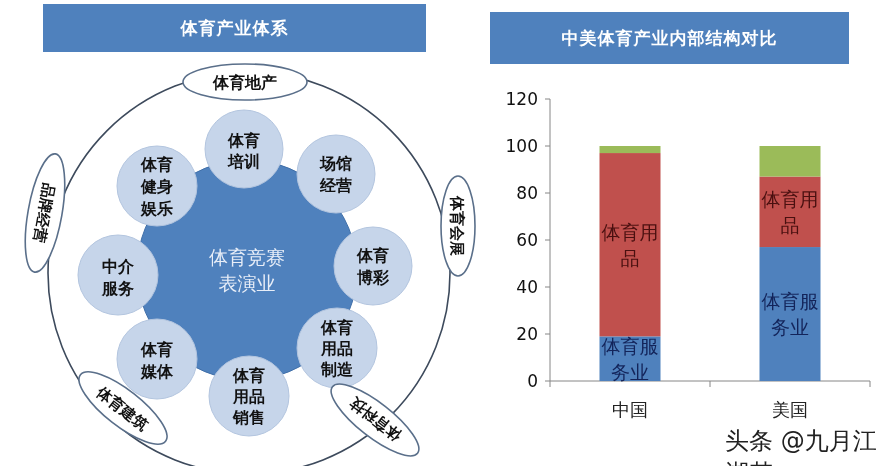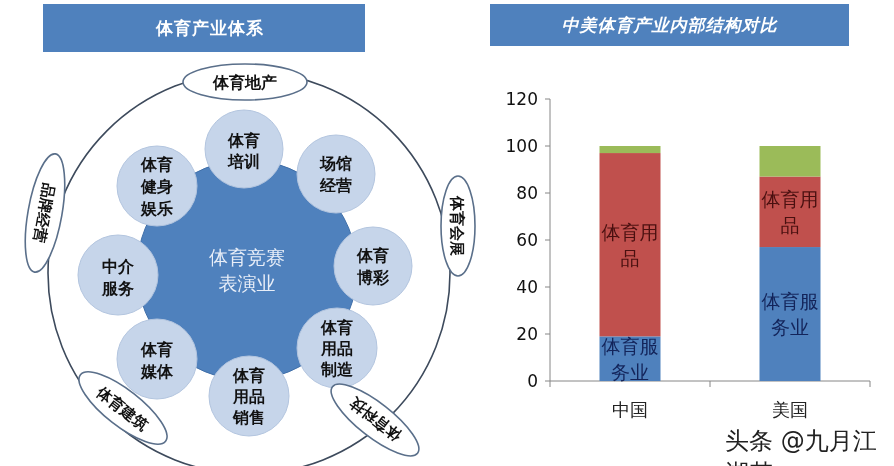--- a/index.html
+++ b/index.html
@@ -1,22 +1,22 @@
 <!DOCTYPE html>
 <html><head>
 <meta charset="utf-8">
 <style>
   html, body { margin:0; padding:0; background:#ffffff; }
   body { width:894px; height:466px; position:relative; overflow:hidden;
          font-family:"DejaVu Sans", sans-serif; }
   .banner { position:absolute; background:#4f81bd; color:#ffffff; font-weight:bold;
             font-size:17px; display:flex; align-items:center; justify-content:center;
             letter-spacing:1px; }
-  #banner-left { left:43px; top:4px; width:310px; height:48px;padding-left:12px; }
-  #banner-right { left:490px; top:4px; width:359px; height:42px;font-style:italic; }
+  #banner-left { left:43px; top:4px; width:383px; height:48px; }
+  #banner-right { left:490px; top:12px; width:359px; height:52px; }
   svg text { font-family:"DejaVu Sans", sans-serif; }
   .watermark { position:absolute; left:725px; top:425px; font-size:24px; color:#222;
                text-shadow:0 0 2px #fff, 0 0 2px #fff; }
 </style>
 </head>
 <body>
 
 <div id="banner-left" class="banner">
   <span>体育产业体系</span>
 </div>

